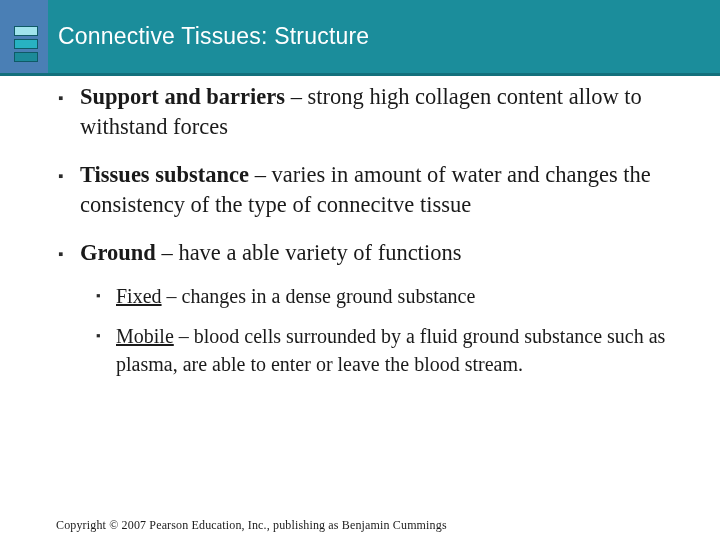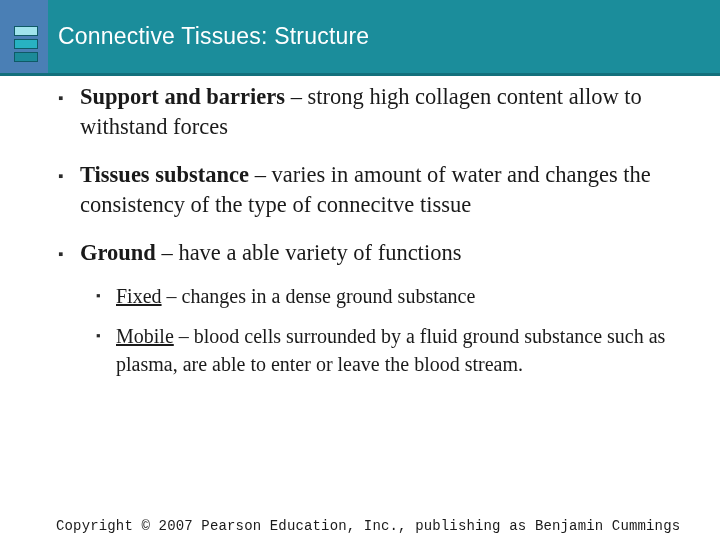--- a/index.html
+++ b/index.html
@@ -129,22 +129,22 @@
   .lead { font-weight: bold; }
   .lead-underline { text-decoration: underline; }
 
   .group-sub { margin-top: -4px; }
 
   
   .slide-footer {
     position: absolute;
     left: 56px;
     top: 518px;
-    font-family: Liberation Mono, monospace;
-    font-size: 14px;
+    font-family: Liberation Serif, serif;
+    font-size: 12px;
     color: #1a1a1a;
     letter-spacing: 0.15px;
     white-space: nowrap;
   }
 </style>
 </head>
 <body>
 
 <div class="slide-header">
   <div class="header-icon-panel">

